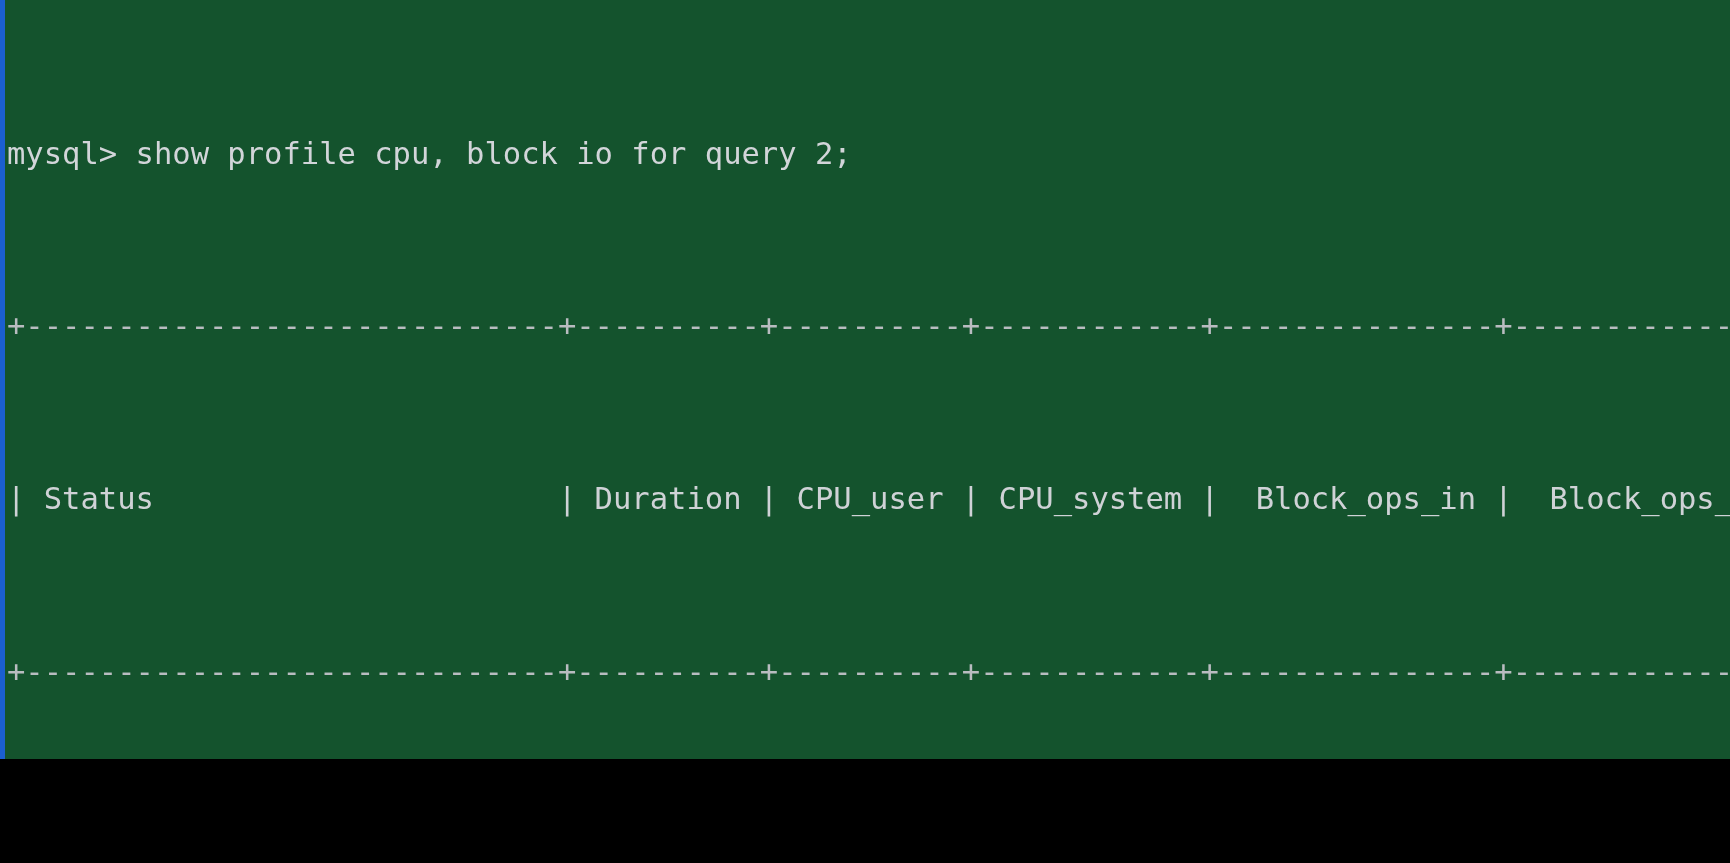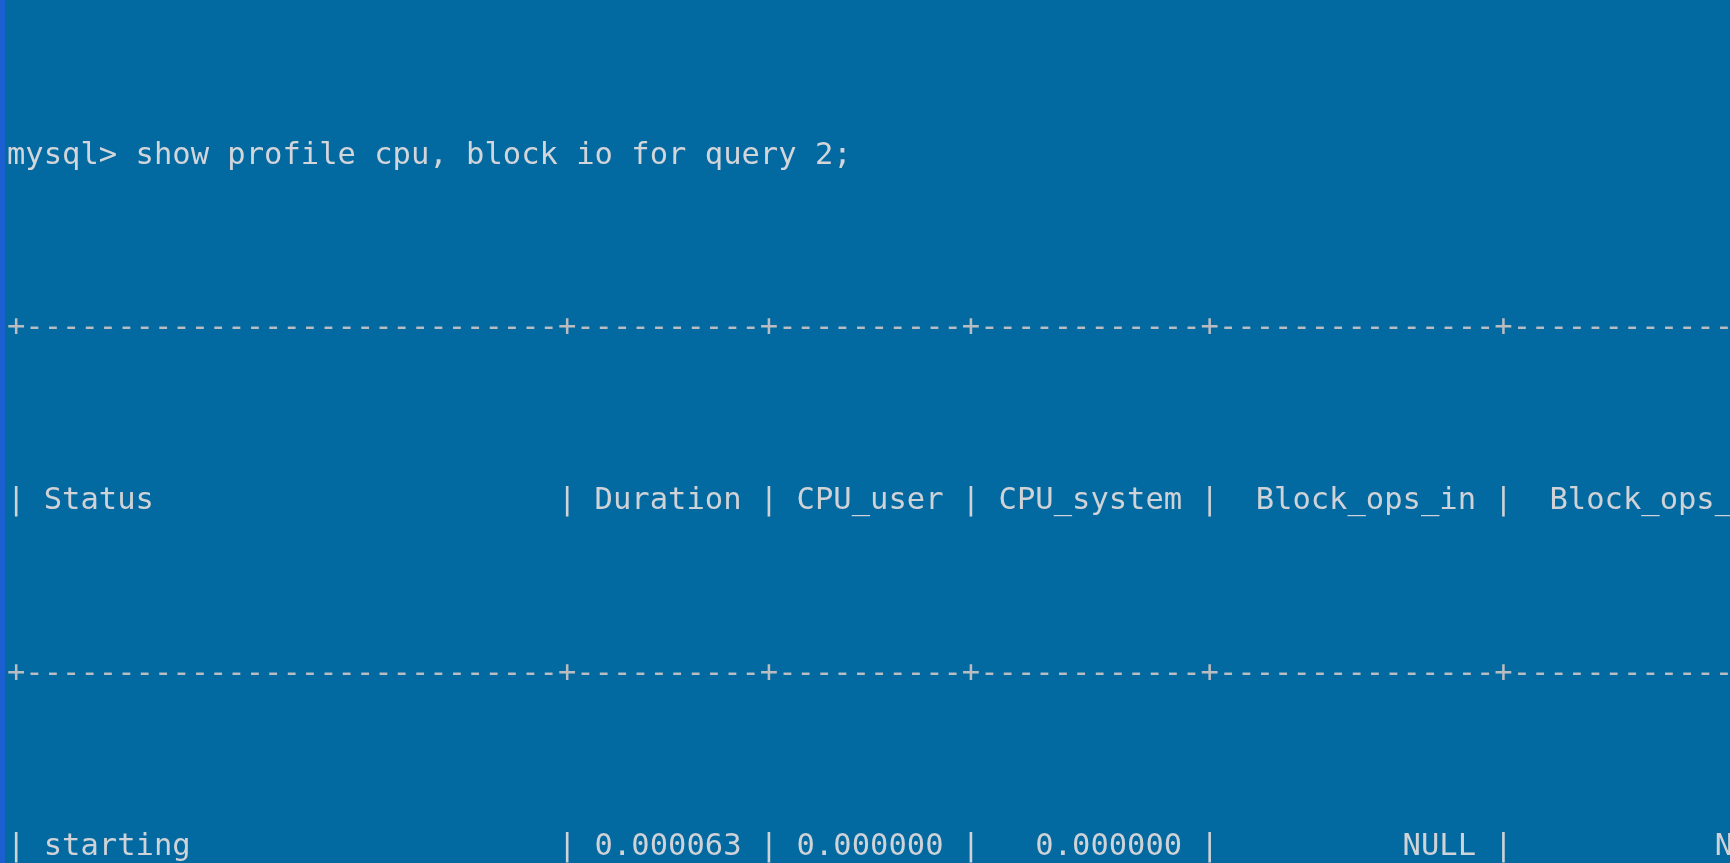--- a/index.html
+++ b/index.html
@@ -9,22 +9,22 @@
   }
   body {
     width: 1730px;
     height: 863px;
     overflow: hidden;
     font-family: "DejaVu Sans Mono", "Liberation Mono", monospace;
   }
   #terminal {
     position: relative;
     width: 1730px;
-    height: 863px;
-    background: #0369a1;
+    height: 759px;
+    background: #14532d;
     box-sizing: border-box;
     border-left: 5px solid #1b5fd0;
     overflow: hidden;
   }
   #screen {
     position: absolute;
     top: 0;
     left: 0;
     padding: 2px 0 0 2px;
     font-size: 30.5px;

